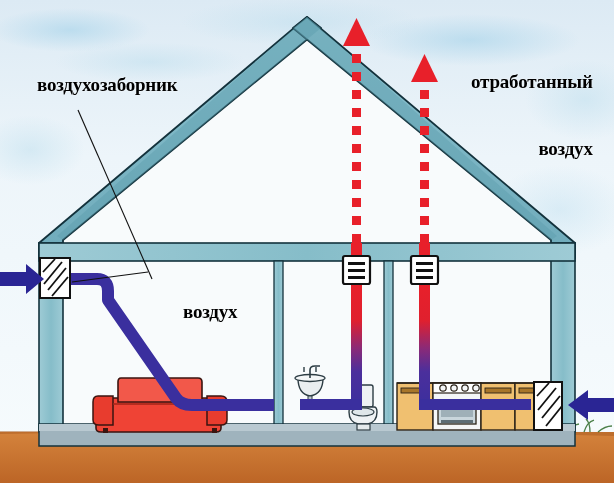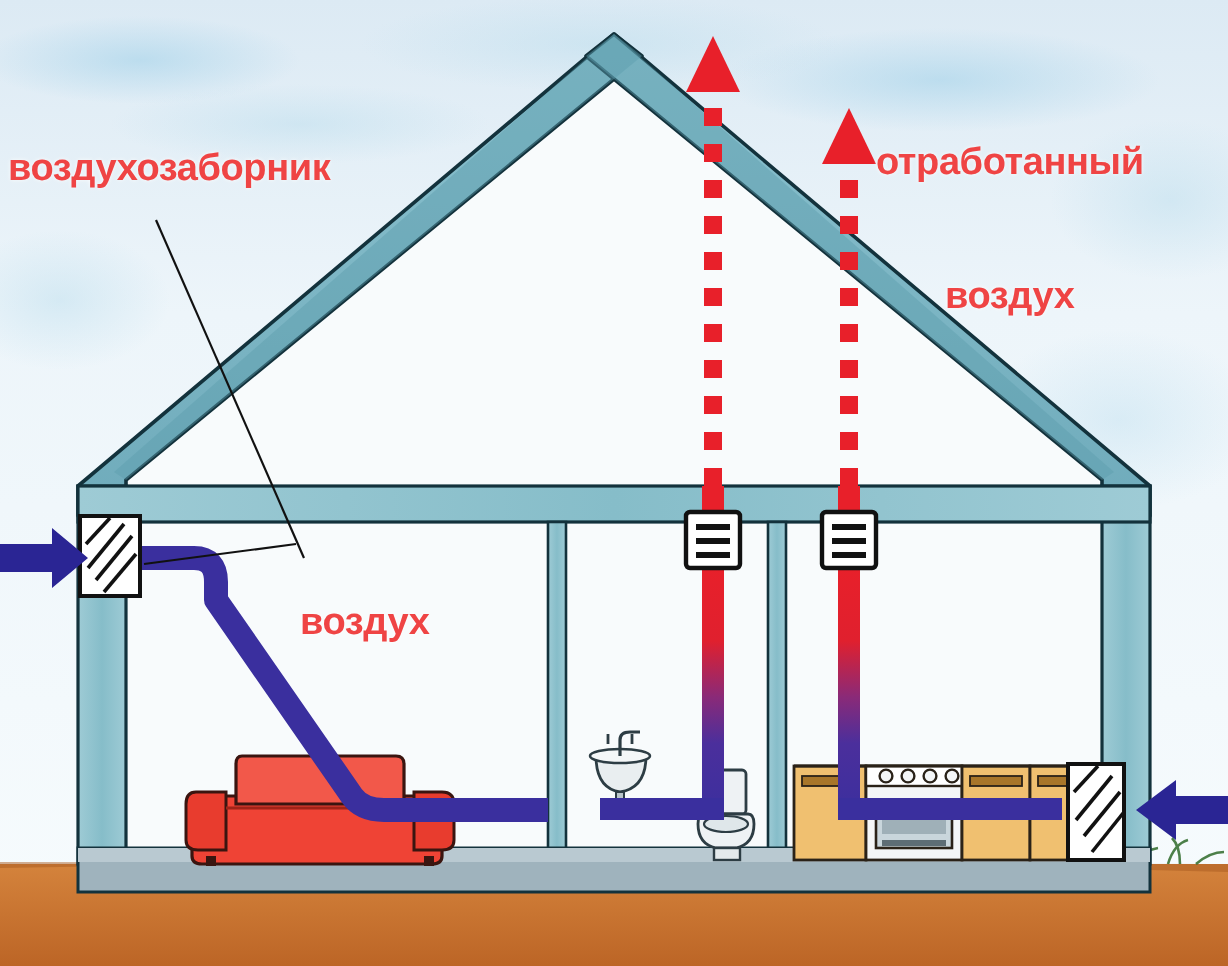--- a/index.html
+++ b/index.html
@@ -5,30 +5,31 @@
   html,body{margin:0;padding:0;}
   body{
     width:614px;height:483px;overflow:hidden;
     font-family:"Liberation Sans","DejaVu Sans",sans-serif;
     background:#ffffff;
   }
   #stage{position:relative;width:614px;height:483px;overflow:hidden;}
   #scene{position:absolute;inset:0;width:614px;height:483px;}
   .lbl{
     position:absolute;
-    color:#ef4444;
+    color:#000000;
     font-weight:bold;
-    font-family:Liberation Sans, sans-serif;
+    font-family:Liberation Serif, serif;
     letter-spacing:-0.2px;
     line-height:1.18;
     white-space:pre;
     text-shadow:0 0 2px rgba(255,255,255,.85);
+    margin-left:33px;
   }
   #lbl-intake{left:4px;top:74px;font-size:19px;}
-  #lbl-exhaust{left:438px;top:26px;font-size:19px;text-align:center;}
+  #lbl-exhaust{left:438px;top:26px;font-size:19px;text-align:right;}
   #lbl-fresh{left:150px;top:256px;font-size:19px;}
 </style>
 </head>
 <body>
 
 <div id="stage">
 
   <svg id="scene" viewBox="0 0 614 483" preserveAspectRatio="none">
     <defs>
       <linearGradient id="skyGrad" x1="0" y1="0" x2="0" y2="1">

